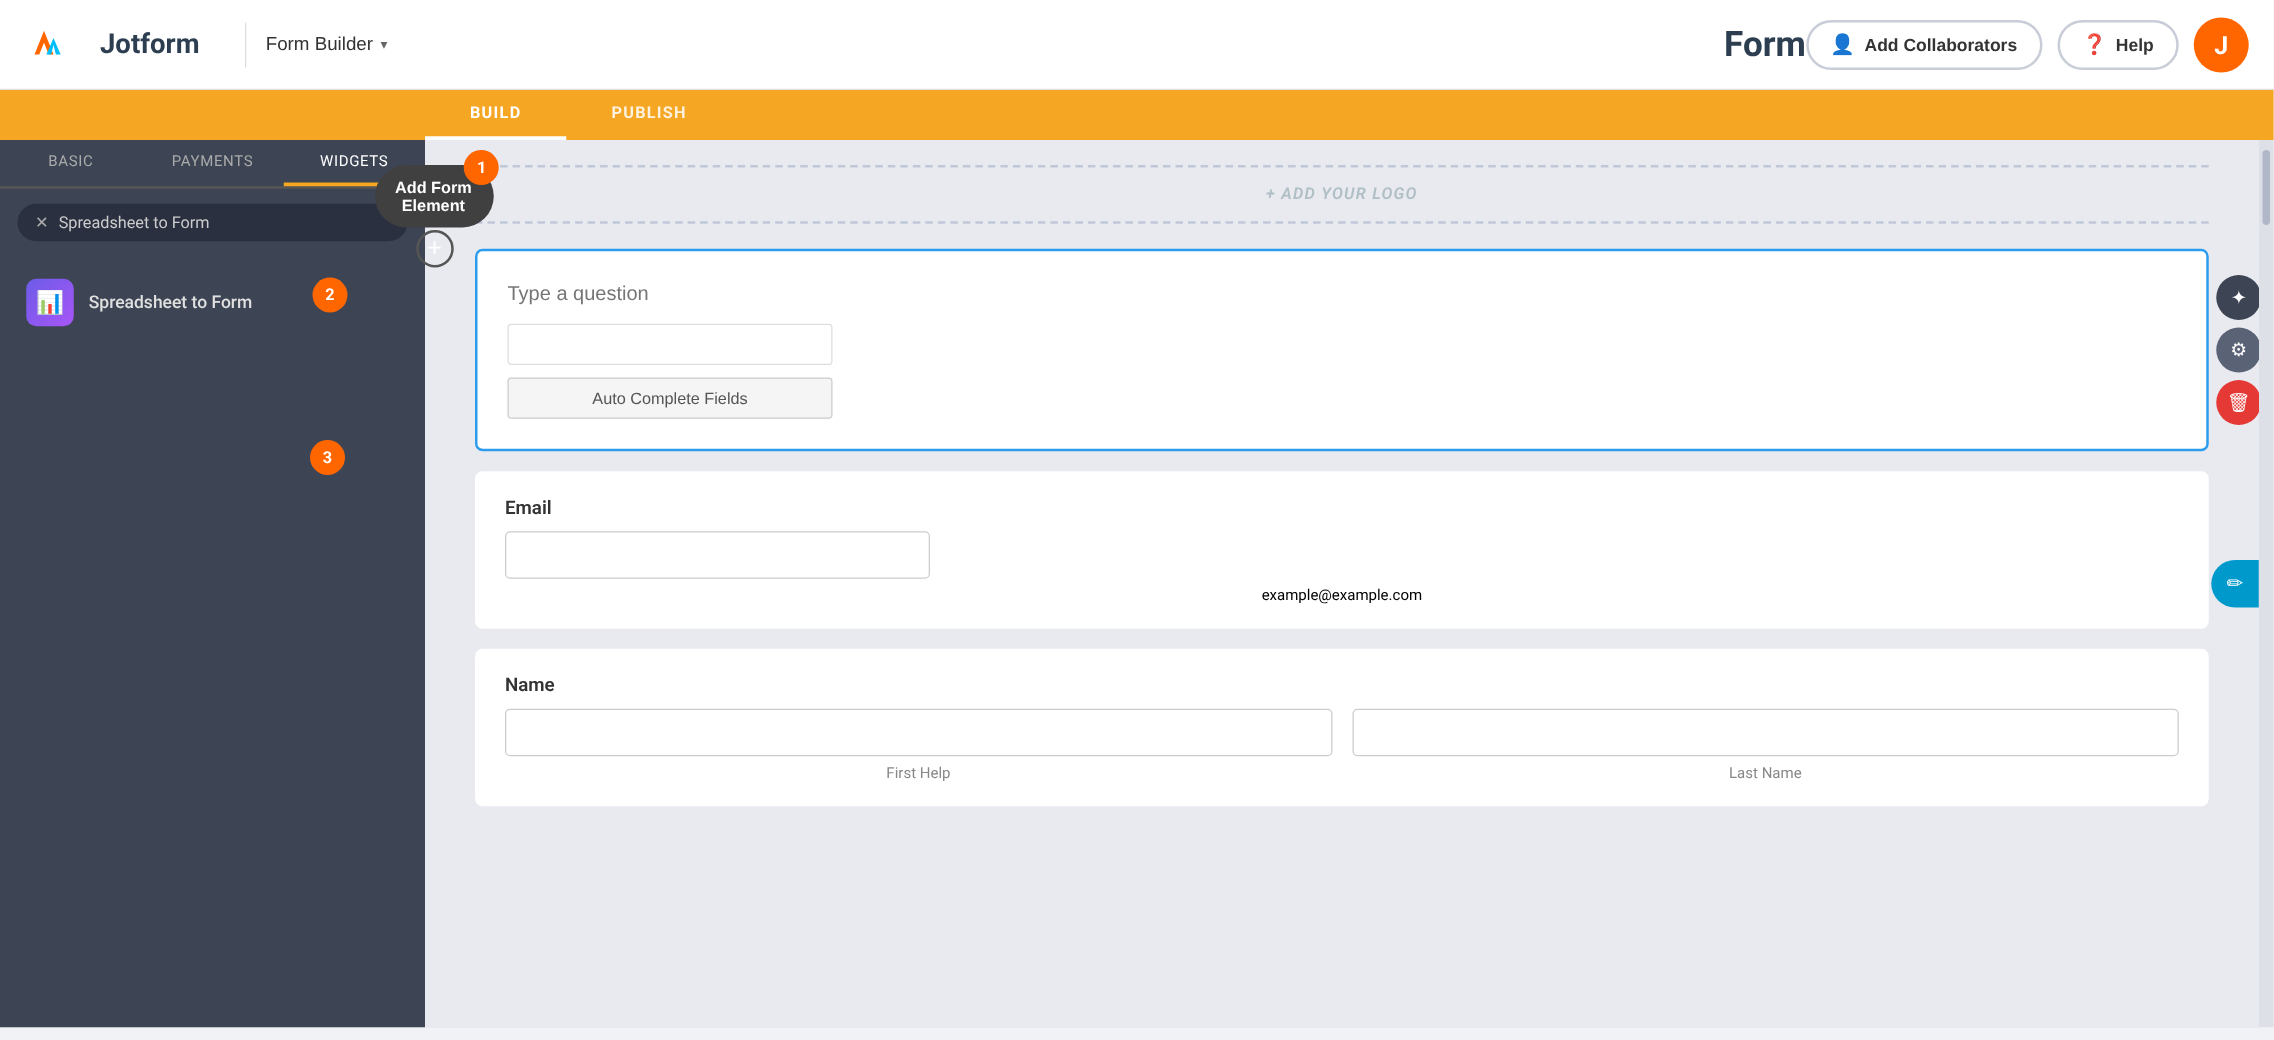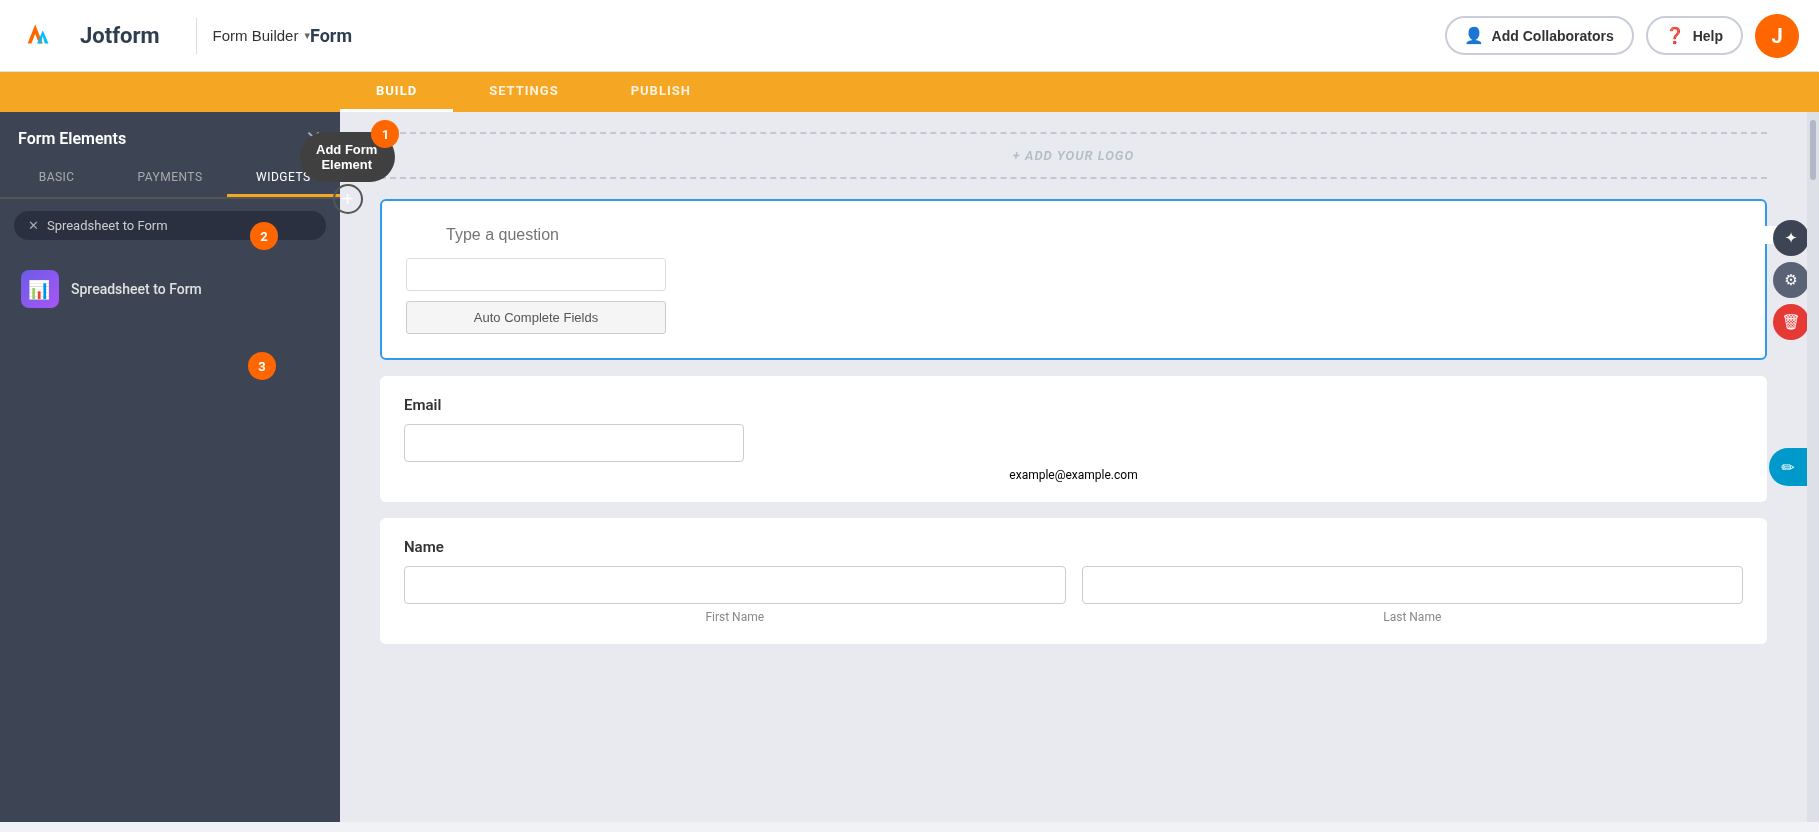--- a/index.html
+++ b/index.html
@@ -44,22 +44,22 @@
       font-size: 15px;
       font-weight: 500;
       color: #333;
       cursor: pointer;
       border: none;
       background: none;
     }
     .chevron-down { font-size: 11px; color: #666; }
     .nav-title {
       flex: 1;
-      text-align: left;
-      font-size: 18px;
+      text-align: right;
+      font-size: 28px;
       font-weight: 700;
       color: #2c3e50;
     }
     .nav-right {
       display: flex;
       align-items: center;
       gap: 12px;
     }
     .nav-btn {
       display: flex;
@@ -366,21 +366,20 @@
     .card-action-btn.mid { background: #5a6275; color: #fff; }
     .card-action-btn.red { background: #e53935; color: #fff; }
 
     .question-input {
       border: none;
       outline: none;
       font-size: 16px;
       color: #9e9e9e;
       width: 100%;
       margin-bottom: 14px;
-      margin-left: 40px;
     }
     .spreadsheet-input {
       border: 1px solid #ddd;
       border-radius: 3px;
       padding: 8px 10px;
       width: 260px;
       display: block;
       margin-bottom: 10px;
       font-size: 13px;
       outline: none;
@@ -504,31 +503,26 @@
     <button class="nav-btn">
       <span class="btn-icon">❓</span>
       <span>Help</span>
     </button>
     <div class="avatar">J</div>
   </div>
 </div>
 
 <div class="tab-bar">
   <div class="tab-item active">BUILD</div>
-  <div class="tab-item">SETTINGS</div>
   <div class="tab-item">PUBLISH</div>
 </div>
 
 <div class="main-layout">
 
   <div class="sidebar">
-    <div class="sidebar-header">
-      <span class="sidebar-title">Form Elements</span>
-      <button class="close-btn">✕</button>
-    </div>
 
     <div class="step-badge-2">2</div>
 
     <div class="sidebar-tabs">
       <div class="sidebar-tab">BASIC</div>
       <div class="sidebar-tab">PAYMENTS</div>
       <div class="sidebar-tab active">WIDGETS</div>
     </div>
 
     <div class="search-bar">
@@ -575,21 +569,21 @@
       <div class="field-label">Email</div>
       <input class="field-input" type="email" placeholder="" style="">
       <div class="field-hint">example@example.com</div>
     </div>
 
     <div class="form-field">
       <div class="field-label">Name</div>
       <div class="name-inputs">
         <div class="name-field-wrap">
           <input class="field-input" type="text" style="width: 100%;">
-          <div class="name-sublabel">First Name</div>
+          <div class="name-sublabel">First Help</div>
         </div>
         <div class="name-field-wrap">
           <input class="field-input" type="text" style="width: 100%;">
           <div class="name-sublabel">Last Name</div>
         </div>
       </div>
     </div>
 
     <button class="right-panel-btn">✏</button>
 

